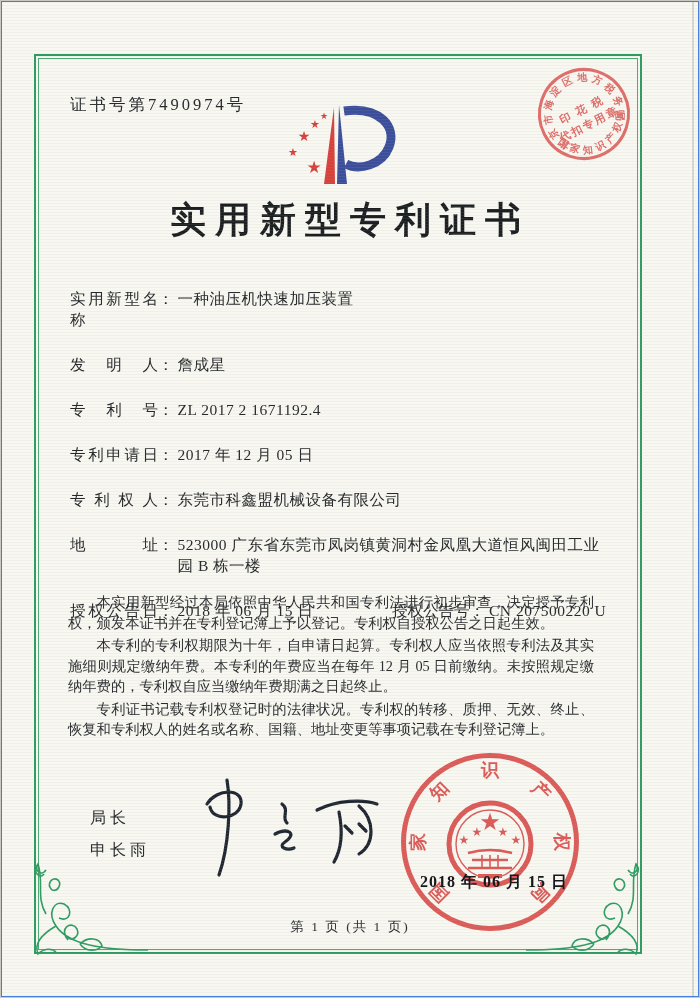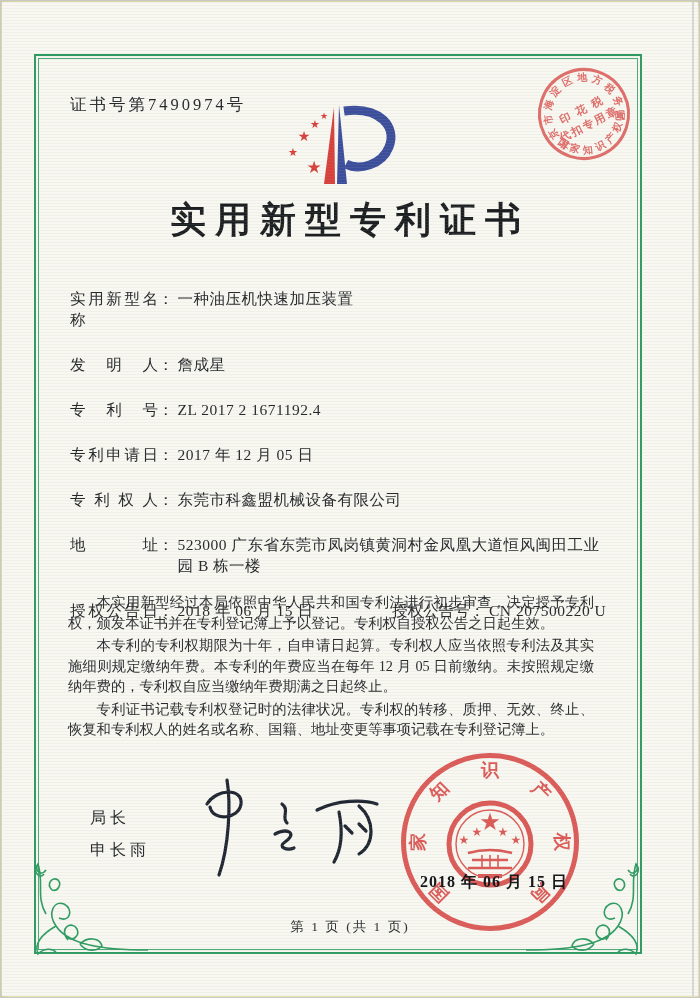--- a/index.html
+++ b/index.html
@@ -1,17 +1,17 @@
 <!DOCTYPE html>
 <html style="--green: #2f9b62; --red: #de4747;"><head>
 <meta charset="utf-8">
 <style>
   html,body{margin:0;padding:0;}
   body{width:700px;height:998px;position:relative;font-family:"Liberation Serif","DejaVu Serif",serif;}
-  .scan{position:absolute;inset:0;background:#fef9c3;
+  .scan{position:absolute;inset:0;background:#3b82f6;
         box-shadow:inset 0 0 0 1px #c9c9c3, inset 4px 5px 10px rgba(110,110,105,.30), inset -4px -4px 9px rgba(140,140,133,.22);}
   .paper{position:absolute;inset:2px;background:#f9f7f1;overflow:hidden;}
   .paper::after{content:'';position:absolute;inset:0;pointer-events:none;
         background:repeating-linear-gradient(0deg, rgba(150,185,158,.10) 0 1px, transparent 1px 3px);}
   .crease{position:absolute;top:0;bottom:0;right:4px;width:2px;background:rgba(120,125,118,.25);}
 
   .frame{position:absolute;left:32px;top:52px;width:604px;height:896px;
          border:2.5px solid var(--green,#2f9b62);}
   .frame::before{content:'';position:absolute;inset:2px;border:1px solid var(--green,#2f9b62);opacity:.85;}
 

